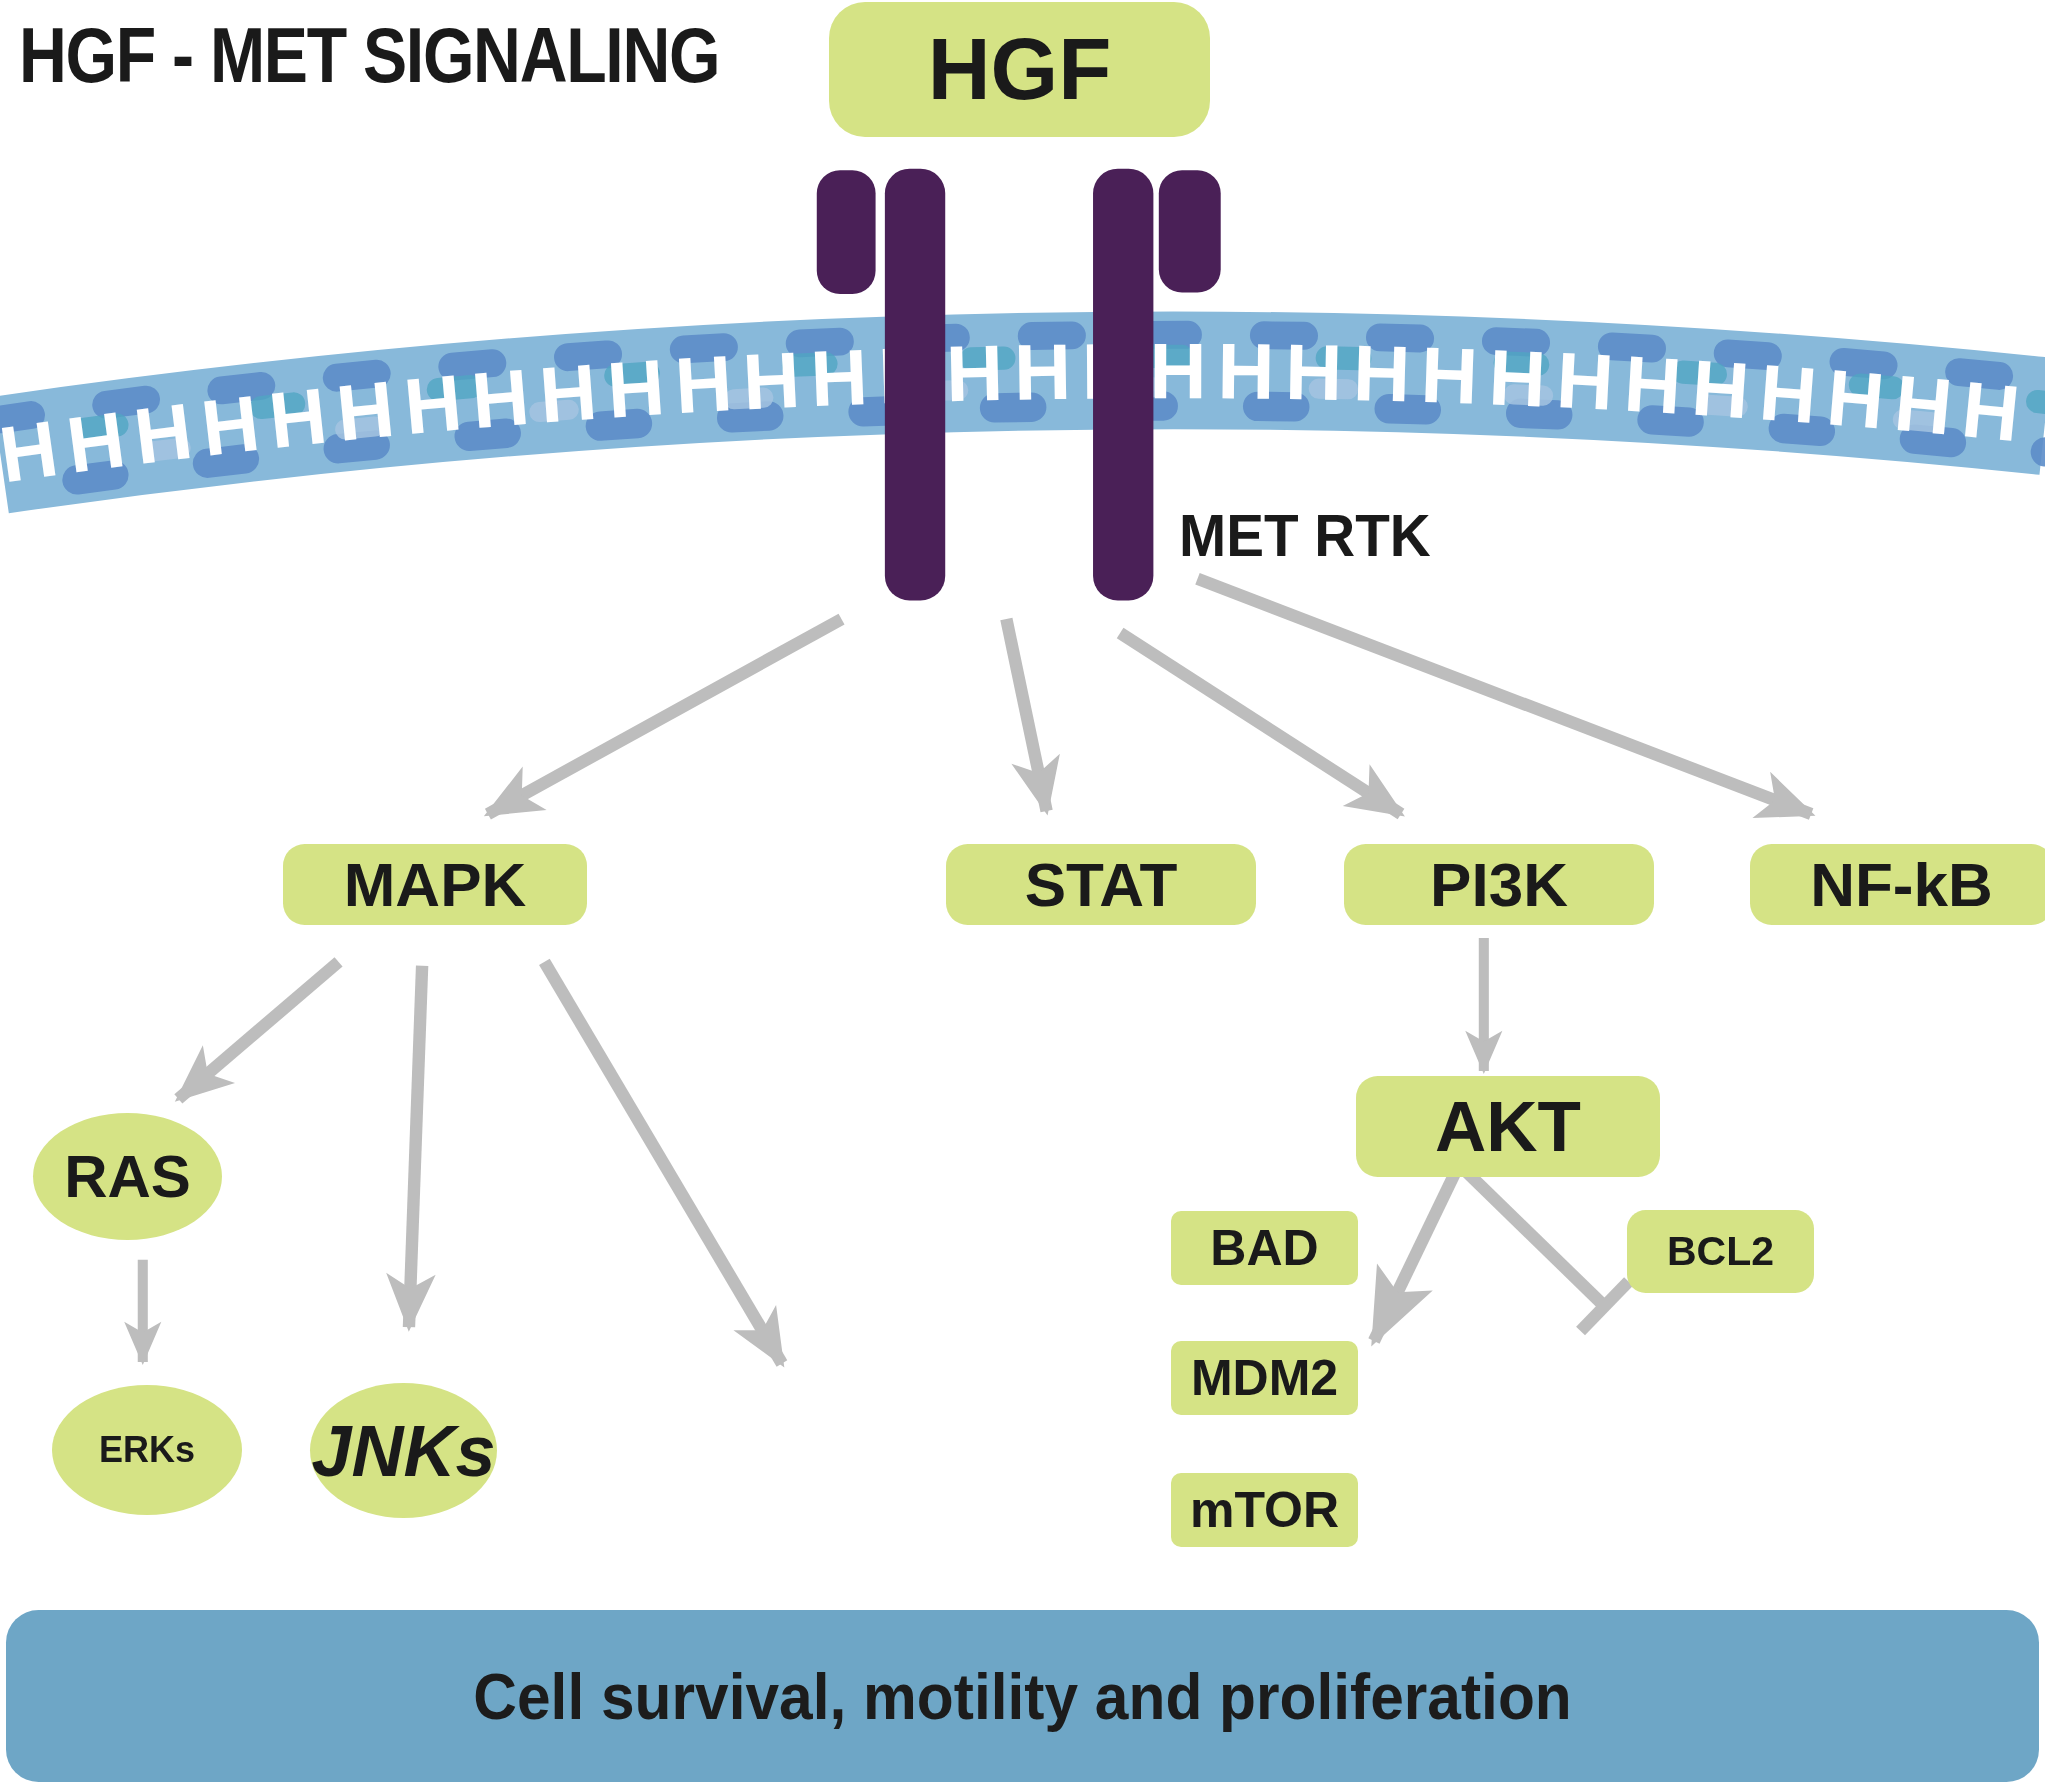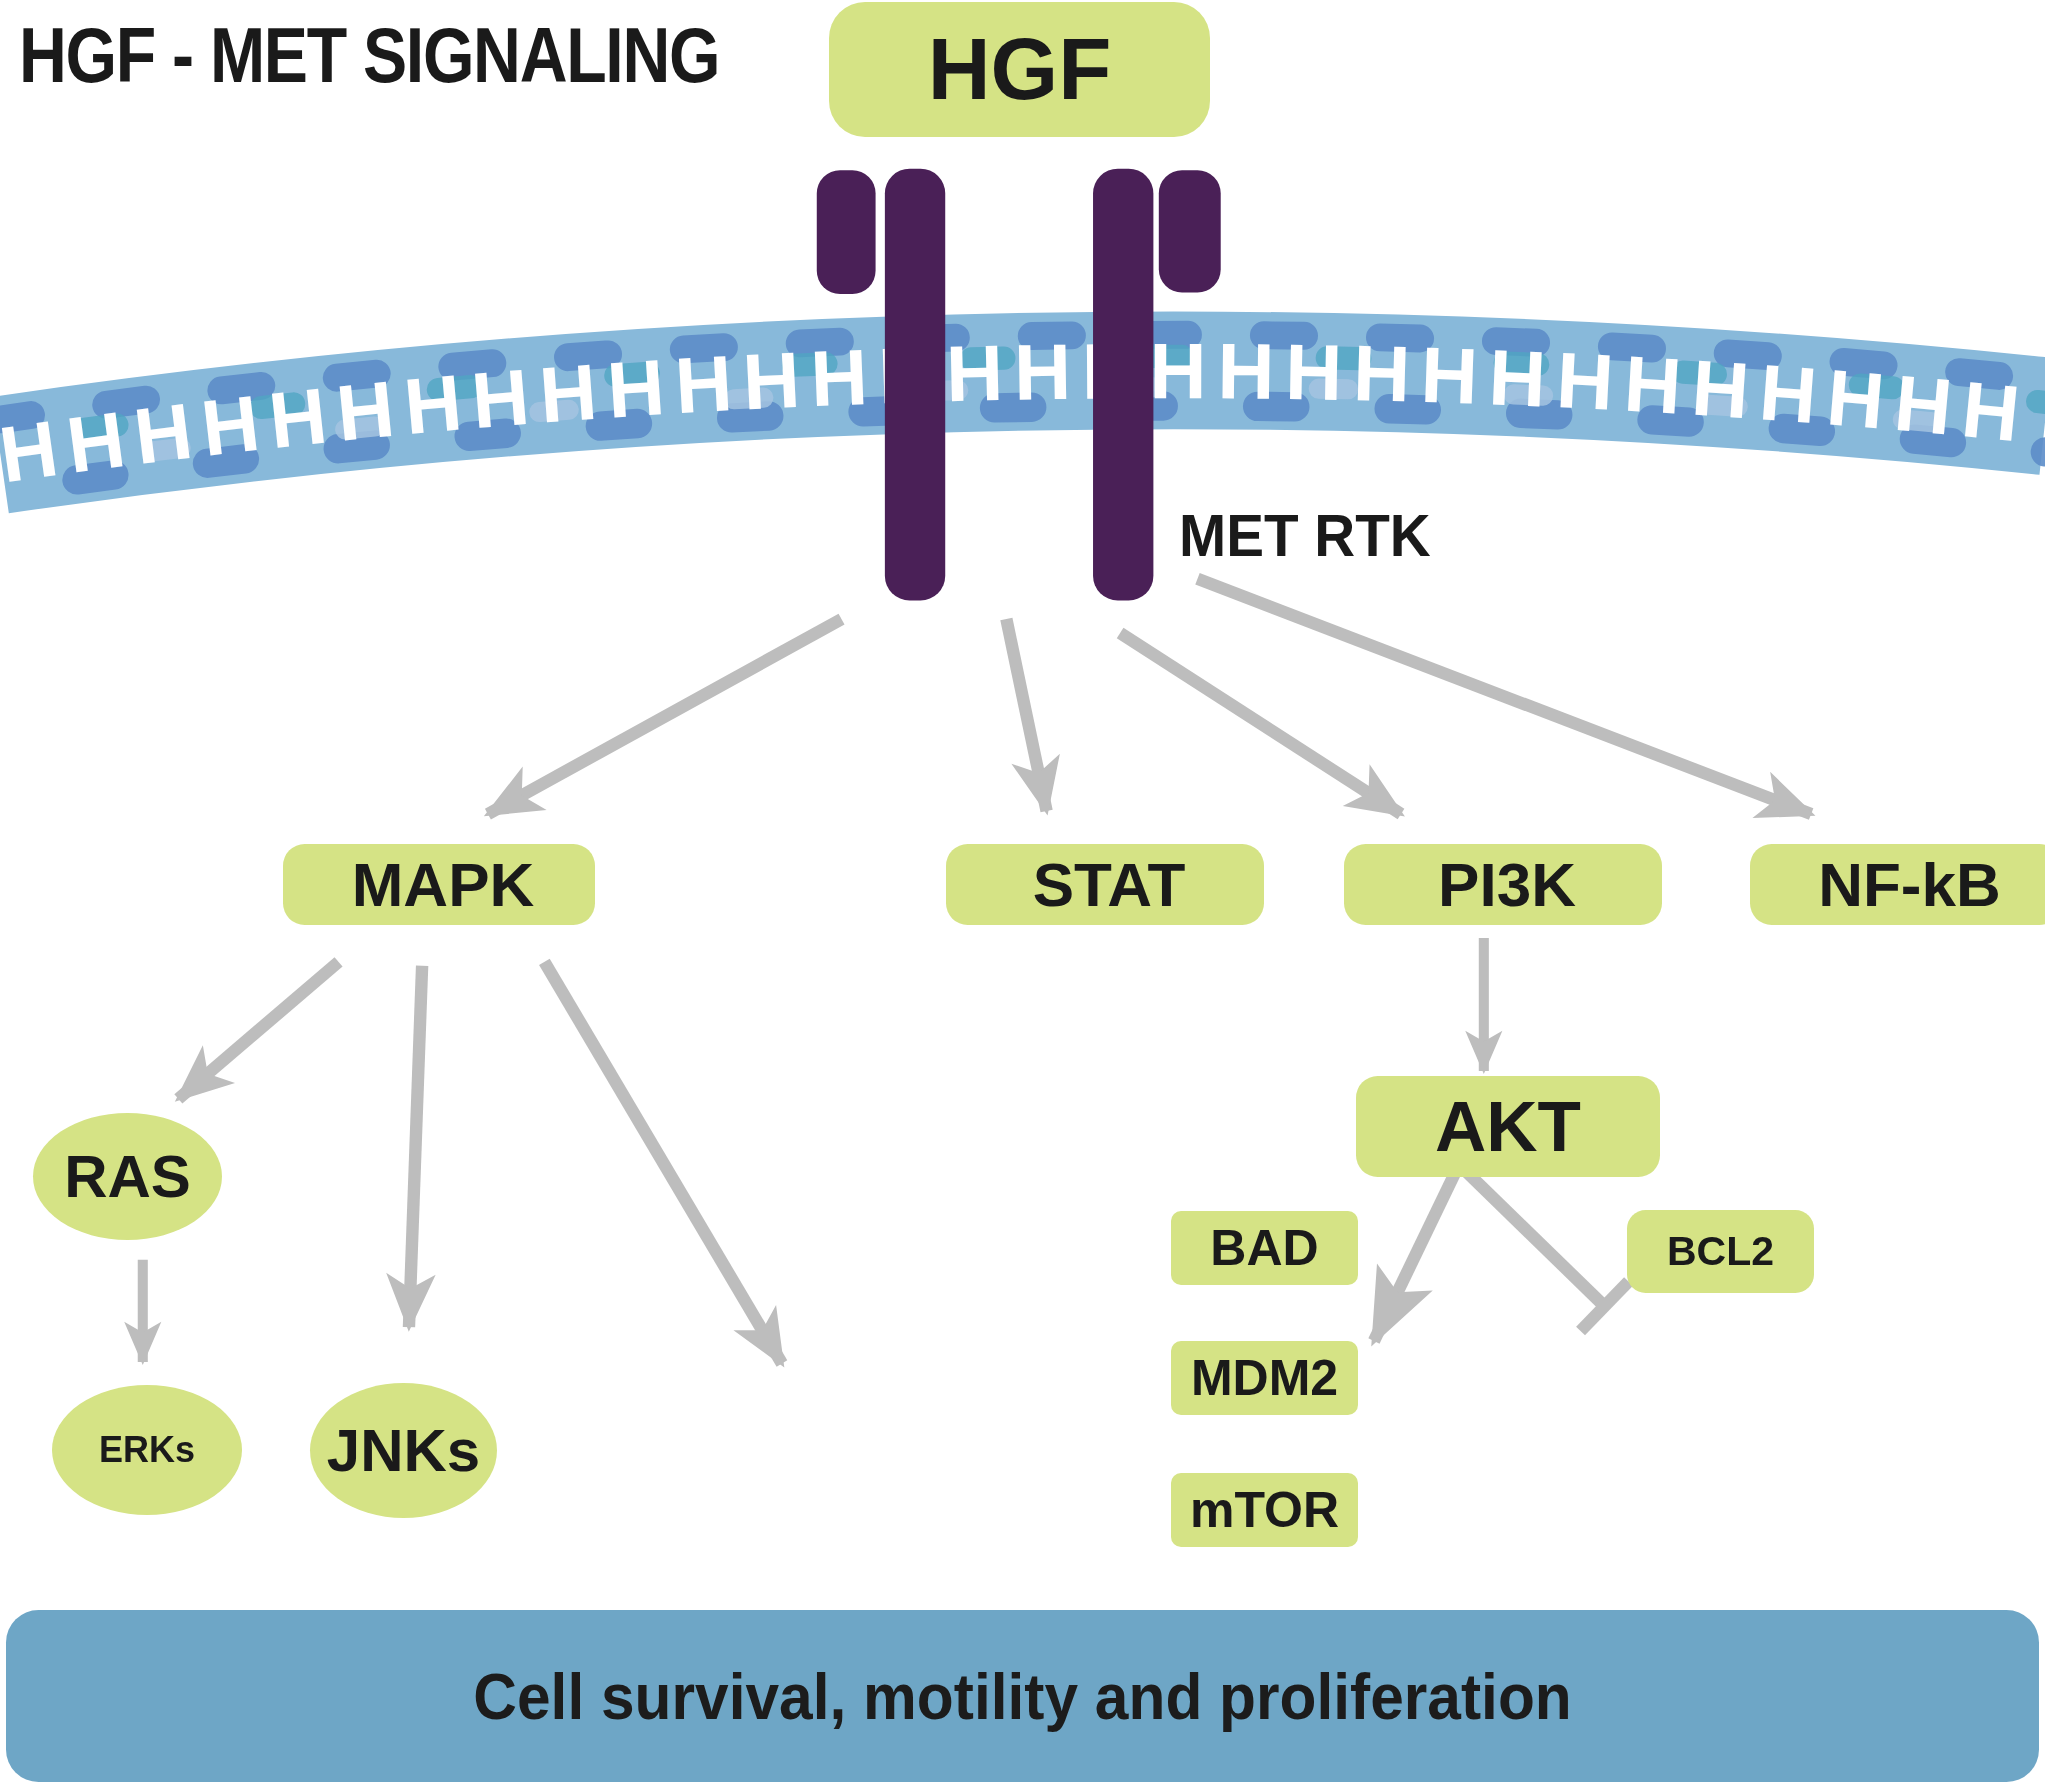--- a/index.html
+++ b/index.html
@@ -18,36 +18,36 @@
   #title{
     position:absolute;left:19.3px;top:10.8px;
     font-size:77px;font-weight:bold;letter-spacing:-1.5px;color:var(--text_black);
     transform:scaleX(0.86);transform-origin:left top;white-space:nowrap;
   }
   #hgf-box{left:817px;top:1.5px;width:381px;height:135px;border-radius:36px;font-size:87px;}
   #met-rtk-label{
     position:absolute;left:1179px;top:502px;font-size:59px;font-weight:bold;
     color:var(--text_black);white-space:nowrap;transform:scaleX(0.96);transform-origin:left top;
   }
-  .tier1{top:844px;height:81px;font-size:62px;padding-left:8px;}
+  .tier1{top:844px;height:81px;font-size:62px;}
   #mapk-box{left:271px;width:304px;}
   #stat-box{left:934px;width:310px;}
   #pi3k-box{left:1332px;width:310px;}
   #nfkb-box{left:1738px;width:303px;}
   #akt-box{left:1344px;top:1076px;width:304px;height:101px;font-size:71px;}
   .small-box{left:1171px;width:187px;height:74px;font-size:50px;border-radius:10px;}
   #bad-box{top:1211px;}
   #mdm2-box{top:1341px;}
   #mtor-box{top:1473px;}
   #bcl2-box{left:1627px;top:1210px;width:187px;height:83px;font-size:41px;border-radius:18.6px;}
   #gsk3b-box{left:1627px;top:1351px;width:240px;height:81px;font-size:51px;border-radius:18.6px;}
   #gsk3b-box .beta{font-family:"DejaVu Sans",sans-serif;font-weight:normal;font-size:60px;position:relative;top:4.6px;}
   #ras-ellipse{left:33px;top:1113px;width:189px;height:127px;font-size:60px;}
   #erks-ellipse{left:52px;top:1385px;width:190px;height:130px;font-size:36px;}
-  #jnks-ellipse{left:310px;top:1383px;width:187px;height:135px;font-size:60px;}
+  #jnks-ellipse{left:310px;top:1383px;width:187px;height:135px;font-size:72px;font-style:italic;}
   #p38-ellipse{left:570px;top:1384px;width:403px;height:133px;font-size:56px;}
   #outcome-bar{
     position:absolute;left:6.2px;top:1610px;width:2033px;height:172px;border-radius:32.5px;
     background:var(--outcome_bar_blue);display:flex;align-items:center;justify-content:center;
   }
   #outcome-bar .bar-text{
     font-size:65px;font-weight:bold;color:#1c1c1c;
     transform:scaleX(0.93);white-space:nowrap;
   }
 </style>

